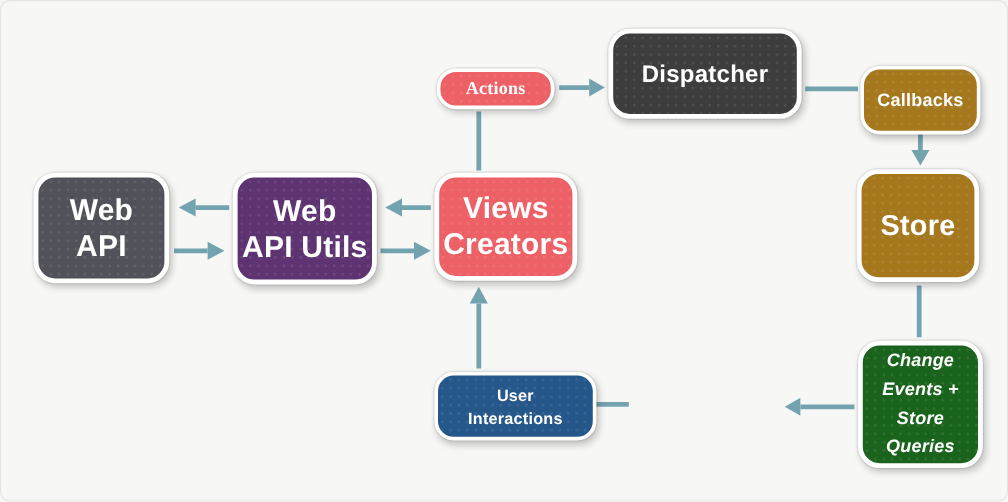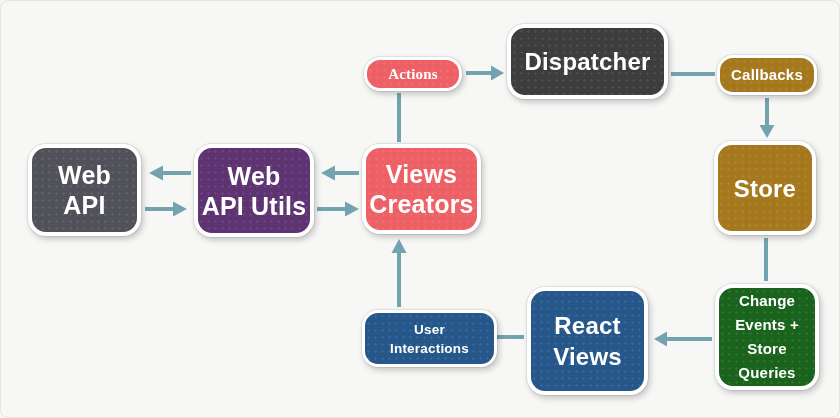--- a/index.html
+++ b/index.html
@@ -46,36 +46,36 @@
     font-weight: bold;
     box-shadow: 0 0 0 1px rgba(0,0,0,0.07), 2px 3px 6px rgba(0,0,0,0.22);
     background-image: radial-gradient(rgba(255,255,255,0.09) 1px, rgba(0,0,0,0) 1.3px);
     background-size: 7px 7px;
   }
   .node .label {
     white-space: pre-line;
     letter-spacing: 0.2px;
   }
   .small { border-radius: 16px; border-width: 3.5px; }
-  .fs26 { font-size: 24px; line-height: 32px; }
+  .fs26 { font-size: 20px; line-height: 32px; }
   .fs24 { font-size: 24px; line-height: 31px; }
   .fs22 { font-size: 25px; line-height: 30px; }
   .fs15 { font-size: 15px; line-height: 18px; }
   .fs14 { font-size: 15px; line-height: 24px; }
   .fs13 { font-size: 13.5px; line-height: 19px; }
 
   
   #n-web-api           { left: 27px;  top: 143px; width: 113px; height: 92px; }
   #n-web-api-utils     { left: 193px; top: 143px; width: 120px; height: 93px; }
   #n-action-creators   { left: 361px; top: 143px; width: 119px; height: 90px; }
   #n-actions           { left: 363px; top: 56px;  width: 98px;  height: 34px; font-family: Liberation Serif, serif; }
   #n-dispatcher        { left: 506px; top: 23px;  width: 161px; height: 75px; }
-  #n-callbacks         { left: 716px; top: 54px;  width: 100px; height: 40px; text-align: center; }
+  #n-callbacks         { left: 716px; top: 54px;  width: 100px; height: 57px; text-align: center; }
   #n-store             { left: 713px; top: 140px; width: 102px; height: 94px; }
-  #n-change-events     { left: 714px; top: 283px; width: 104px; height: 106px; }
+  #n-change-events     { left: 714px; top: 283px; width: 104px; height: 106px; font-style: italic; }
   #n-react-views       { left: 526px; top: 286px; width: 121px; height: 108px; }
   #n-user-interactions { left: 361px; top: 309px; width: 135px; height: 57px; }
 </style>
 </head>
 <body>
 
 <div id="canvas" style="background-color: rgb(247, 247, 245);">
 
   <svg class="edges" viewBox="0 0 840 418">
 
@@ -143,23 +143,19 @@
     <span class="label">Store</span>
   </div>
 
   <div class="node fs14" id="n-change-events" style="background-color: rgb(26, 99, 28);">
     <span class="label">Change
 Events +
 Store
 Queries</span>
   </div>
 
-  <div class="node fs24" id="n-react-views" style="background-color: rgb(37, 87, 138);">
-    <span class="label">React
-Views</span>
-  </div>
 
   <div class="node small fs13" id="n-user-interactions" style="background-color: rgb(37, 87, 138);">
     <span class="label">User
 Interactions</span>
   </div>
 
 </div>
 
 </body></html>

